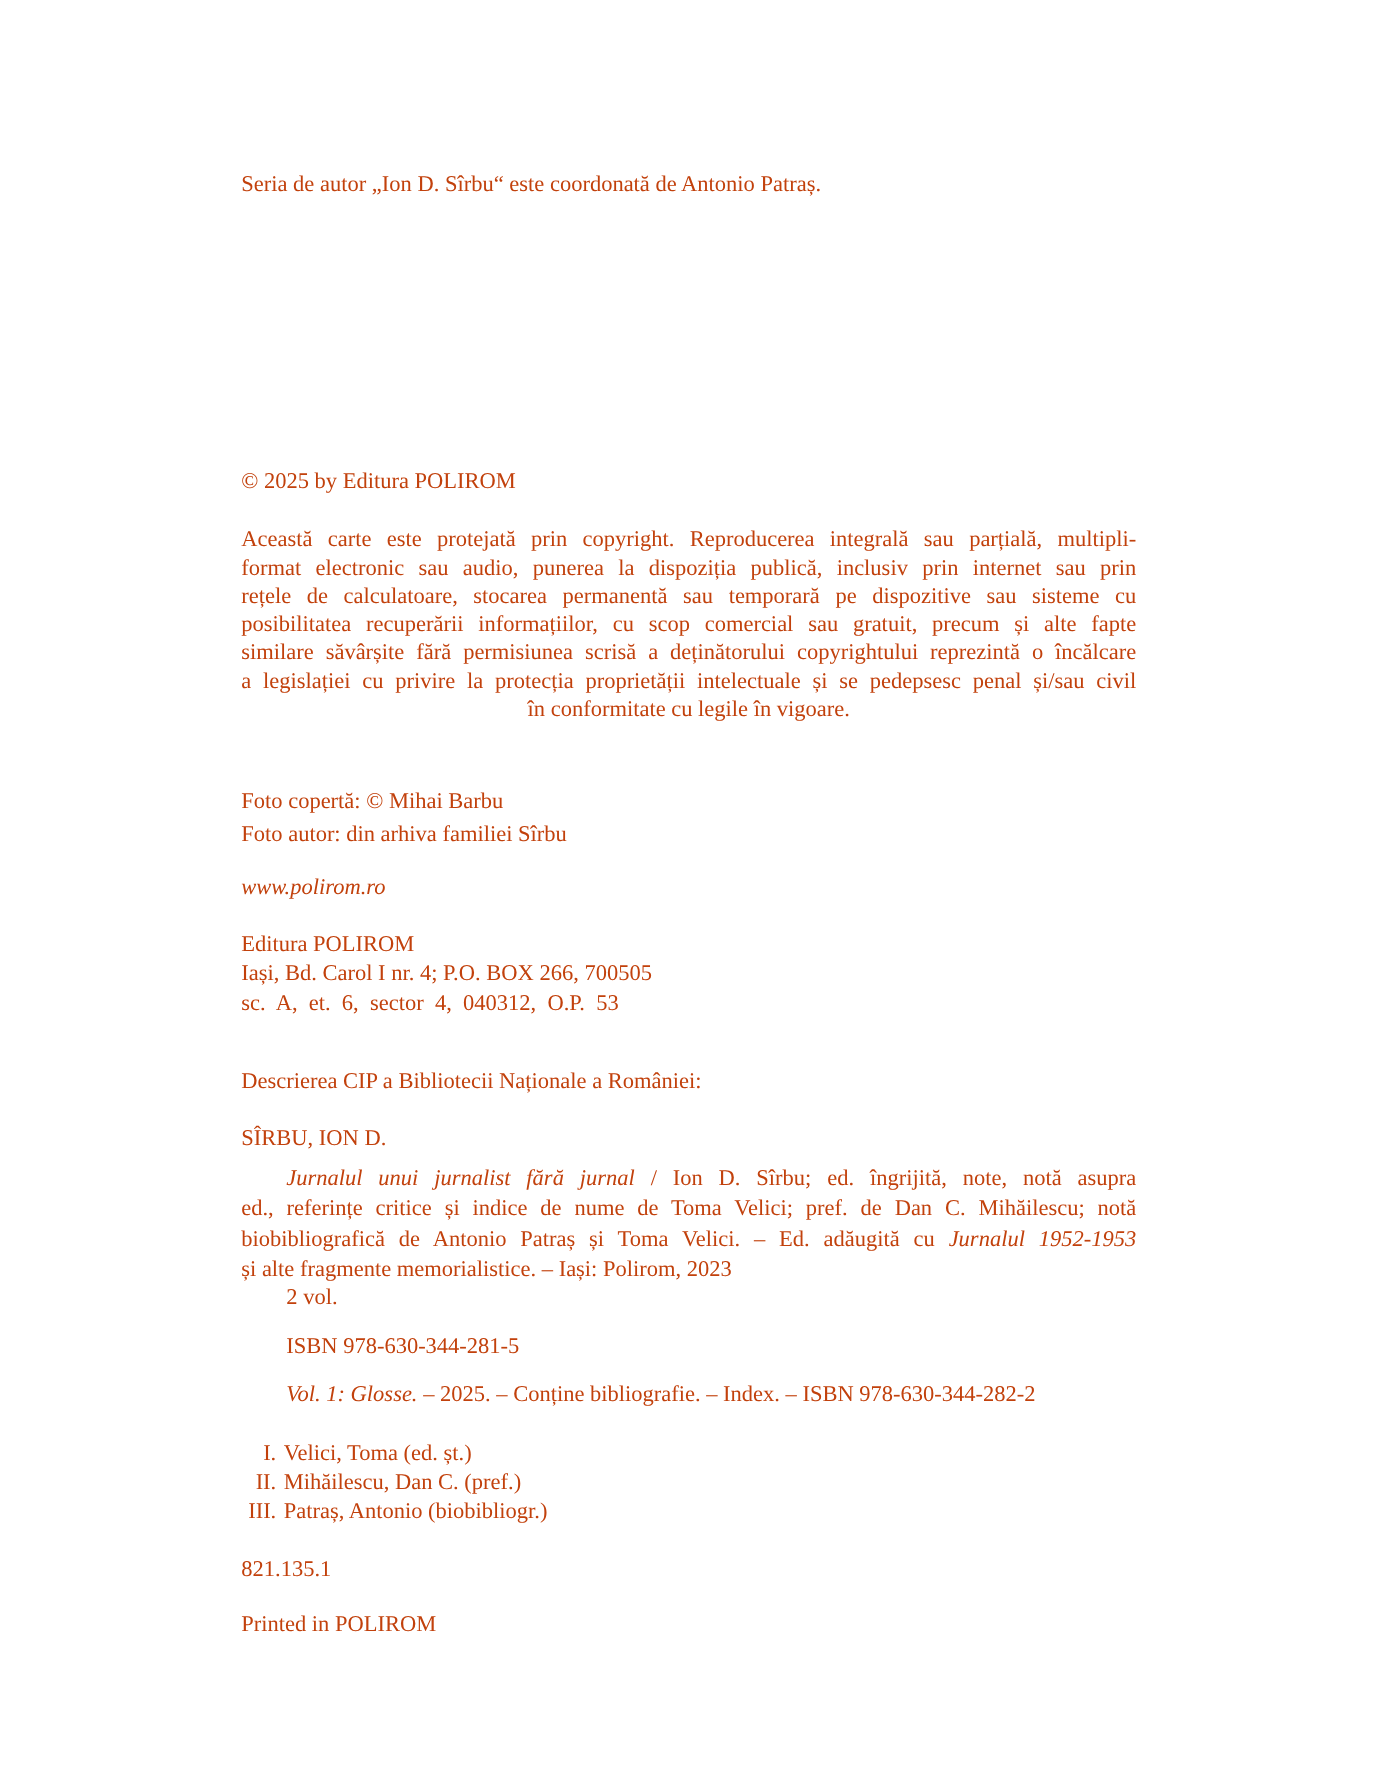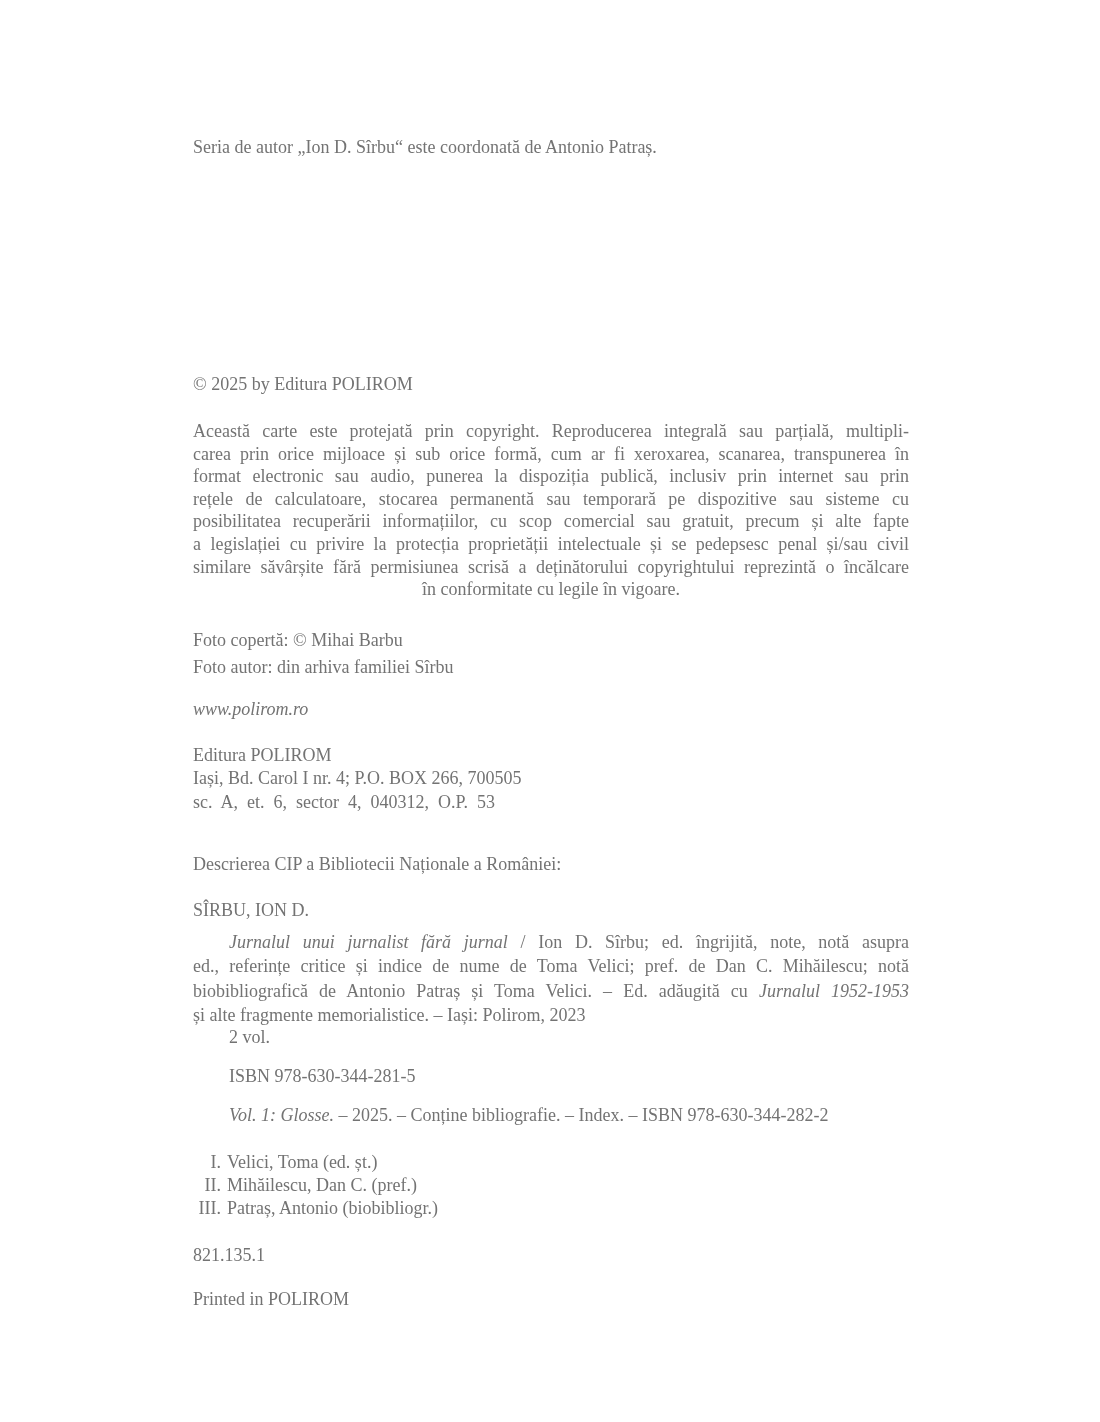--- a/index.html
+++ b/index.html
@@ -7,21 +7,21 @@
     padding: 0;
     background: #ffffff;
   }
   .page {
     position: relative;
     width: 1100px;
     height: 1422px;
     background: #ffffff;
     font-family: "Liberation Serif", "DejaVu Serif", serif;
     font-size: 18px;
-    color: #737373;
+    color: #c2410c;
     overflow: hidden;
   }
   .block {
     position: absolute;
     left: 193px;
     width: 716px;
     line-height: 23px;
   }
   .jline {
     text-align: justify;
@@ -68,26 +68,25 @@
 <body>
 
 <div class="page">
 
   <div class="block" style="top:136px;">Seria de autor „Ion D. Sîrbu“ este coordonată de Antonio Patraș.</div>
 
   <div class="block" style="top:373px;">© 2025 by Editura POLIROM</div>
 
   <div class="block" style="top:420px;">
     <div class="jline">Această carte este protejată prin copyright. Reproducerea integrală sau parțială, multipli-</div>
-    <div class="jline">carea prin orice mijloace și sub orice formă, cum ar fi xeroxarea, scanarea, transpunerea în</div>
     <div class="jline">format electronic sau audio, punerea la dispoziția publică, inclusiv prin internet sau prin</div>
     <div class="jline">rețele de calculatoare, stocarea permanentă sau temporară pe dispozitive sau sisteme cu</div>
     <div class="jline">posibilitatea recuperării informațiilor, cu scop comercial sau gratuit, precum și alte fapte</div>
+    <div class="jline">similare săvârșite fără permisiunea scrisă a deținătorului copyrightului reprezintă o încălcare</div>
     <div class="jline">a legislației cu privire la protecția proprietății intelectuale și se pedepsesc penal și/sau civil</div>
-    <div class="jline">similare săvârșite fără permisiunea scrisă a deținătorului copyrightului reprezintă o încălcare</div>
     <div class="jline-last">în conformitate cu legile în vigoare.</div>
   </div>
 
   <div class="block photo-credits" style="top:627px;">
     <div>Foto copertă: © Mihai Barbu</div>
     <div>Foto autor: din arhiva familiei Sîrbu</div>
   </div>
 
   <div class="block italic" style="top:698px;">www.polirom.ro</div>
 

